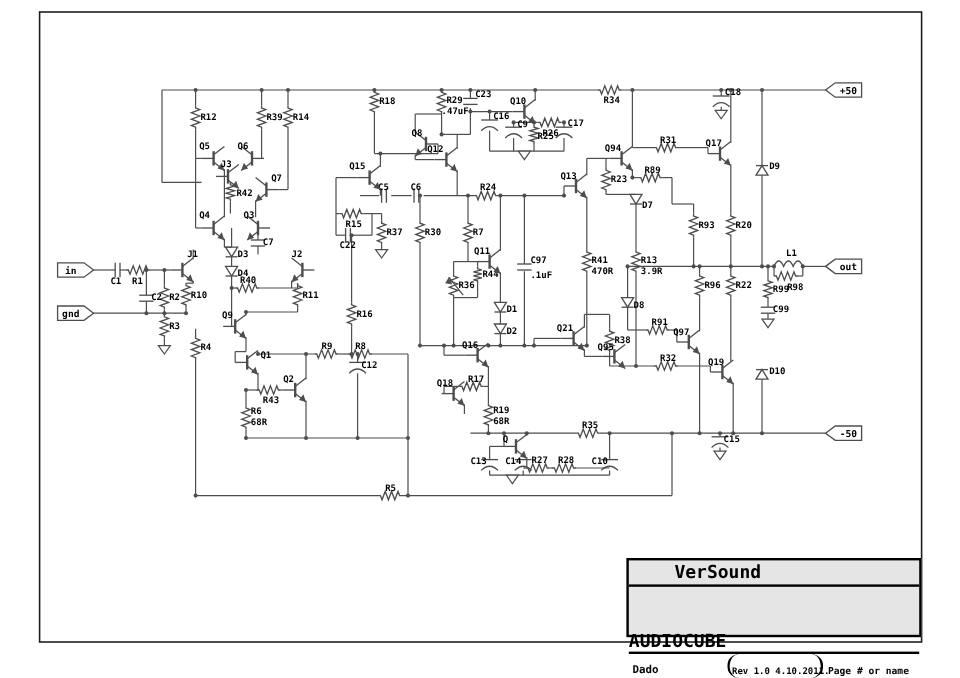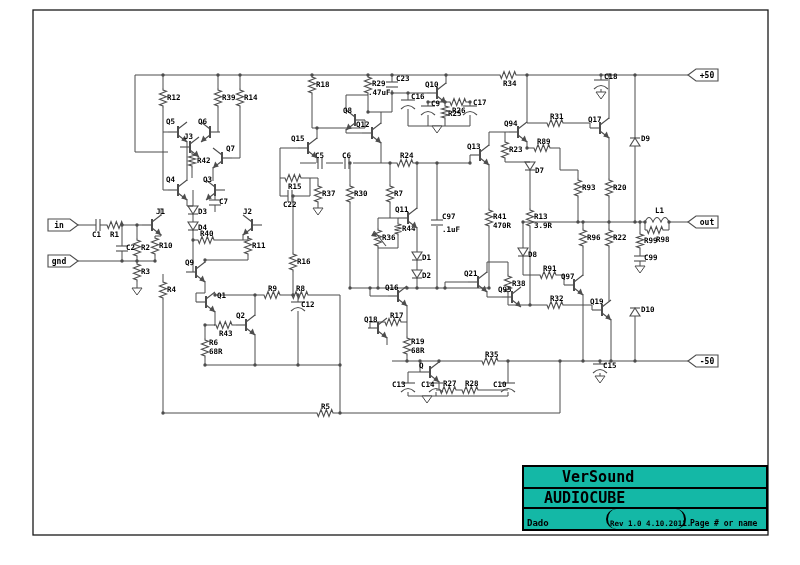--- a/index.html
+++ b/index.html
@@ -2,25 +2,25 @@
 <html><head>
 <meta charset="utf-8">
 <style>
   html,body{margin:0;padding:0;background:#fff;}
   #page{position:relative;width:800px;height:565px;background:#fff;overflow:hidden;
         font-family:"DejaVu Sans Mono",monospace;}
   #schem{position:absolute;left:0;top:0;}
   .lbl{font:700 7.5px "DejaVu Sans Mono",monospace;fill:#000;}
   .plbl{font:700 8px "DejaVu Sans Mono",monospace;fill:#000;}
   #titleblock{position:absolute;left:522px;top:465px;width:246px;height:66px;
-     border:2px solid #000;box-sizing:border-box;background:#14b8a6;}
+     border:2px solid #000;box-sizing:border-box;background:#e5e5e5;}
   .tb-company{height:22px;border-bottom:2px solid #000;font-weight:bold;font-size:15px;
      line-height:21px;padding-left:38px;box-sizing:border-box;}
   .tb-project{height:20px;border-bottom:2px solid #000;font-weight:bold;font-size:15px;
-     line-height:19px;padding-left:20px;box-sizing:border-box;}
+     line-height:19px;padding-left:0;box-sizing:border-box;margin-top:36px;}
   .tb-bottom{display:flex;height:20px;}
   .tb-author{width:82px;font-weight:bold;font-size:9px;padding:9px 0 0 3px;box-sizing:border-box;}
   .tb-rev{width:80px;border-left:2px solid #000;border-right:2px solid #000;font-size:7.5px;
      font-weight:bold;padding:10px 0 0 2px;box-sizing:border-box;white-space:nowrap;border-radius:10px;}
   .tb-page{flex:1;font-size:8px;font-weight:bold;padding:10px 0 16px 4px;white-space:nowrap;}
   #footer{position:absolute;left:0;top:542px;width:100%;text-align:center;
      font-family:"Liberation Sans",sans-serif;font-size:11px;color:#1a1a1a;}
 </style>
 </head>
 <body>

